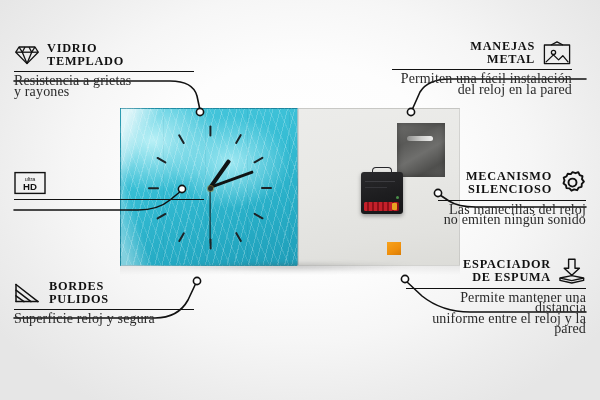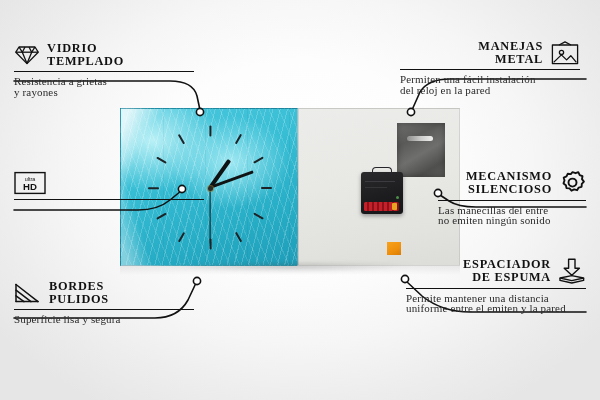--- a/index.html
+++ b/index.html
@@ -19,24 +19,24 @@
   .f-head{display:flex;align-items:center;gap:7px;}
   .f-head.right{justify-content:flex-end;}
   .f-title{
     font-size:12.3px;line-height:12.6px;font-weight:700;
     letter-spacing:.75px;color:#111;text-transform:uppercase;
     white-space:pre-line;
   }
   .f-title.ralign{text-align:right;}
   .rule{height:1.5px;background:#111;margin:3.5px 0 4px 0;}
   .f-desc{
-    font-size:11px;line-height:10.4px;color:#2a2a2a;
+    font-size:14px;line-height:10.4px;color:#2a2a2a;
     white-space:pre-line;letter-spacing:.15px;
   }
-  .f-desc.ralign{text-align:left;}
+  .f-desc.ralign{text-align:right;}
   .ic{flex:0 0 auto;display:block;}
 
   
   #product{position:absolute;left:120px;top:108px;width:340px;height:170px;}
   .panel{position:absolute;top:0;height:158px;}
   #clockface{
     left:0;width:178px;
     background:
       linear-gradient(118deg, rgba(255,255,255,.55) 0 4%, rgba(255,255,255,0) 16%),
       linear-gradient(72deg, rgba(255,255,255,.42) 0 3%, rgba(255,255,255,0) 14%),
@@ -205,24 +205,24 @@
           <line x1="2" y1="8.2" x2="17" y2="19.6"></line>
           <line x1="2" y1="13.8" x2="10" y2="19.6"></line>
           <line x1="2" y1="19.6" x2="24" y2="19.6"></line>
           <line x1="2" y1="2.5" x2="2" y2="19.6"></line>
         </g>
       </svg>
       <div class="f-title">BORDES
 PULIDOS</div>
     </div>
     <div class="rule"></div>
-    <div class="f-desc">Superficie lisa y segura</div>
-  </div>
-
-  <div class="feature" style="left:400px;top:40px;width:180px;">
+    <div class="f-desc">Superficie reloj y segura</div>
+  </div>
+
+  <div class="feature" style="left:392px;top:40px;width:180px;">
     <div class="f-head right">
       <div class="f-title ralign">MANEJAS
 METAL</div>
       <svg class="ic" width="30" height="24" viewBox="0 0 30 24">
         <g fill="none" stroke="#111" stroke-width="1.3" stroke-linejoin="round">
           <path d="M9,4 L15,0.9 L21,4"></path>
           <rect x="2.4" y="4" width="25.2" height="18.6"></rect>
           <circle cx="11.5" cy="11.4" r="2.1"></circle>
           <path d="M3.6,21.4 L11.4,13.9 L16.6,18.9 L20.8,14.7 L26.4,21.4"></path>
         </g>
@@ -238,34 +238,34 @@
       <div class="f-title ralign">MECANISMO
 SILENCIOSO</div>
       <svg class="ic" width="27" height="26" viewBox="0 0 27 26">
         <g fill="none" stroke="#111" stroke-width="1.9" stroke-linejoin="round">
           <path d="M13.5,2.2 l3.1,1.0 l2.7,-1.0 l1.4,2.9 l2.8,1.1 l-0.5,3.0 l1.9,2.4 l-2.1,2.2 l-0.2,3.0 l-2.9,0.8 l-1.6,2.6 l-2.9,-0.8 l-2.7,1.3 l-2.0,-2.3 l-3.0,-0.3 l-0.6,-2.9 l-2.4,-1.8 l1.0,-2.9 l-0.8,-2.9 l2.8,-1.2 l1.3,-2.7 l3.0,0.4 Z"></path>
           <circle cx="13.5" cy="12.6" r="4.0"></circle>
         </g>
       </svg>
     </div>
     <div class="rule"></div>
-    <div class="f-desc ralign">Las manecillas del entre
+    <div class="f-desc ralign">Las manecillas del reloj
 no emiten ningún sonido</div>
   </div>
 
   <div class="feature" style="left:406px;top:258px;width:180px;">
     <div class="f-head right">
       <div class="f-title ralign">ESPACIADOR
 DE ESPUMA</div>
       <svg class="ic" width="28" height="26" viewBox="0 0 28 26">
         <g fill="none" stroke="#111" stroke-width="1.4" stroke-linejoin="round">
           <path d="M10.6,1.2 L17.0,1.2 L17.0,10.2 L21.4,10.2 L13.8,17.2 L6.2,10.2 L10.6,10.2 Z"></path>
           <path d="M13.8,17.6 L25.6,20.0 L13.8,22.6 L2.0,20.0 Z"></path>
           <path d="M2.0,20.0 L2.0,22.4 L13.8,25.0 L25.6,22.4 L25.6,20.0"></path>
         </g>
       </svg>
     </div>
     <div class="rule"></div>
     <div class="f-desc ralign">Permite mantener una distancia
-uniforme entre el emiten y la pared</div>
+uniforme entre el reloj y la pared</div>
   </div>
 
 </div>
 
 </body></html>

